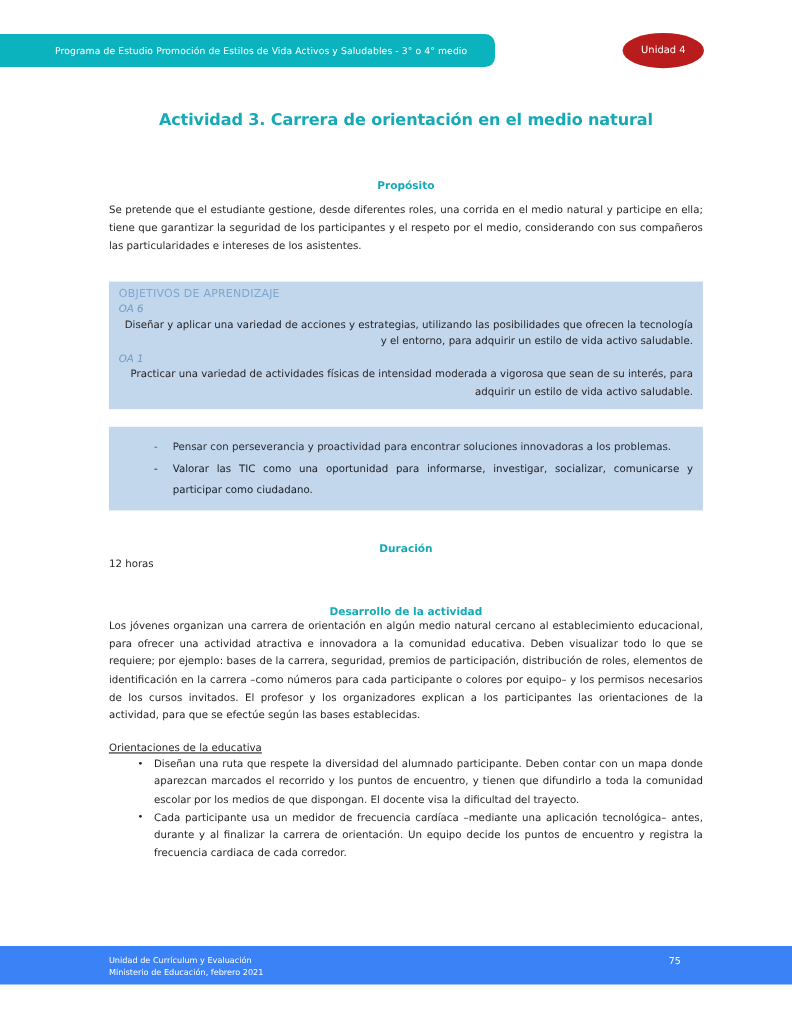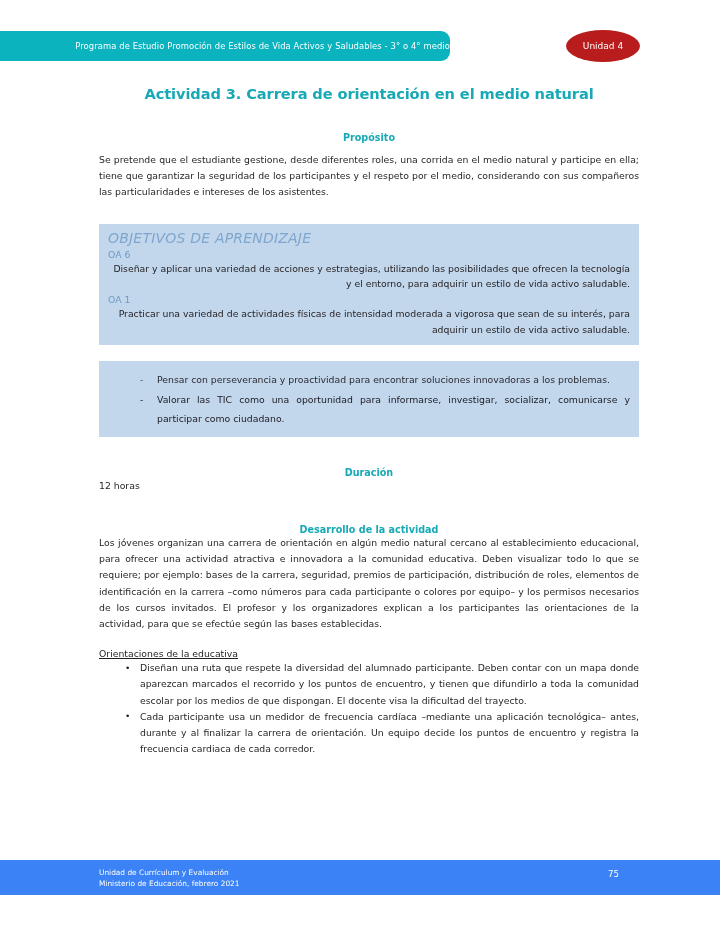--- a/index.html
+++ b/index.html
@@ -28,21 +28,21 @@
     position: absolute;
     top: 0;
     left: 0;
     width: 450px;
     height: 30px;
     background: #0BB3BF;
     border-top-right-radius: 9px;
     border-bottom-right-radius: 9px;
     display: flex;
     align-items: center;
-    justify-content: flex-end;
+    justify-content: flex-start;
   }
   .header-bar-text {
     color: #ffffff;
     font-size: 8.4px;
     letter-spacing: 0.1px;
     padding-left: 50px;
     white-space: nowrap;
   }
   .unit-badge {
     position: absolute;
@@ -68,21 +68,21 @@
     top: 78px;
     left: 99px;
     width: 540px;
   }
 
   .doc-title {
     text-align: center;
     color: #17A9B6;
     font-size: 14.6px;
     font-weight: bold;
-    margin: 0;
+    margin: 16px;
     padding-top: 7px;
     letter-spacing: -0.1px;
   }
 
   .section-heading {
     color: #17A9B6;
     font-size: 9.6px;
     font-weight: bold;
     margin: 0;
     text-align: center;
@@ -98,29 +98,29 @@
 
   
   .info-box {
     background: #C2D6EC;
     padding: 6px 9px 8px 9px;
     box-sizing: border-box;
     width: 540px;
   }
   .box-title {
     color: #7FA6CE;
-    font-size: 14px;
+    font-size: 10px;
     margin: 0 0 2px 0;
     letter-spacing: 0.2px;
-    font-style: italic;
   }
   .oa-label {
     color: #6E9AC7;
     font-size: 9.3px;
     margin: 3px 0 1px 0;
+    font-style: italic;
   }
   .oa-text {
     font-size: 9.3px;
     line-height: 15.4px;
     margin: 0;
     color: #231f20;
     text-align: right;
   }
 
   .att-list {

